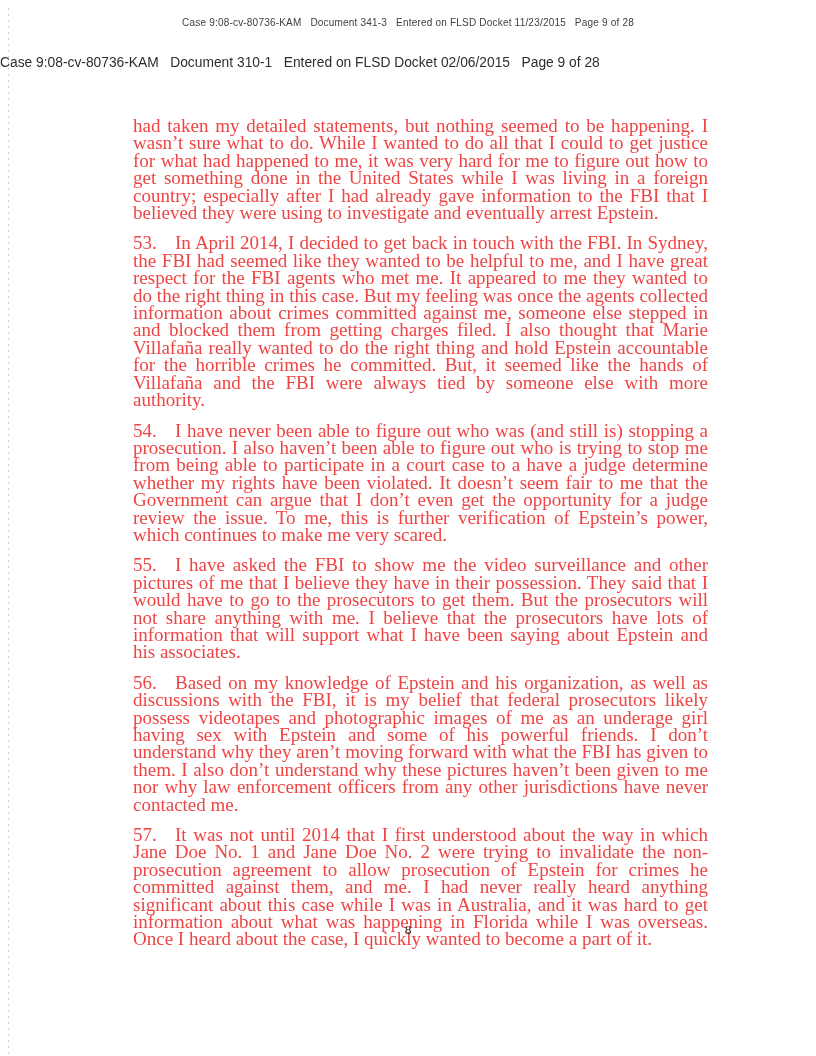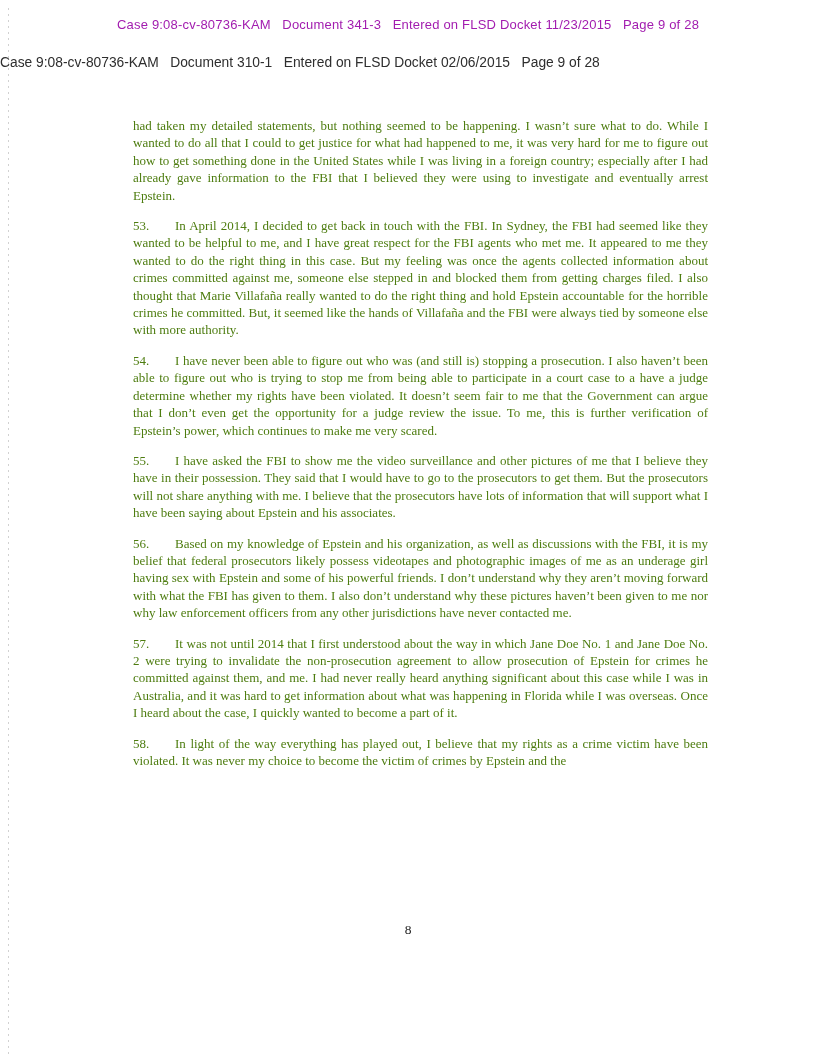--- a/index.html
+++ b/index.html
@@ -20,44 +20,44 @@
     background: repeating-linear-gradient(to bottom, #c6c6c6 0 2px, transparent 2px 6px);
     opacity: 0.8;
   }
   .stamp-top {
     position: absolute;
     top: 17px;
     left: 0;
     width: 100%;
     text-align: center;
     font-family: "Liberation Sans", sans-serif;
-    font-size: 13px;
+    font-size: 10px;
     letter-spacing: 0.2px;
-    color: #a21caf;
+    color: #404040;
     white-space: pre;
   }
   .stamp-inner {
     position: absolute;
     top: 55px;
     left: 0;
     width: 100%;
     text-align: left;
     font-family: "Liberation Sans", sans-serif;
     font-size: 13.8px;
     color: #2e2e2e;
     white-space: pre;
   }
   .textcol {
     position: absolute;
     left: 133px;
     top: 117px;
     width: 575px;
-    font-size: 13px;
+    font-size: 19px;
     line-height: 17.4px;
-    color: #4d7c0f;
+    color: #ef4444;
     text-align: justify;
   }
   .para { margin: 0 0 13px 0; }
   .pnum { display: inline-block; width: 42px; }
   .pagenum {
     position: absolute;
     top: 922px;
     left: 0;
     width: 100%;
     text-align: center;
@@ -82,17 +82,16 @@
   <p class="para"><span class="pnum">53.</span><span>In April 2014, I decided to get back in touch with the FBI.  In Sydney, the FBI had seemed like they wanted to be helpful to me, and I have great respect for the FBI agents who met me.  It appeared to me they wanted to do the right thing in this case.  But my feeling was once the agents collected information about crimes committed against me, someone else stepped in and blocked them from getting charges filed.  I also thought that Marie Villafaña really wanted to do the right thing and hold Epstein accountable for the horrible crimes he committed.  But, it seemed like the hands of Villafaña and the FBI were always tied by someone else with more authority.</span></p>
 
   <p class="para"><span class="pnum">54.</span><span>I have never been able to figure out who was (and still is) stopping a prosecution.  I also haven’t been able to figure out who is trying to stop me from being able to participate in a court case to a have a judge determine whether my rights have been violated.  It doesn’t seem fair to me that the Government can argue that I don’t even get the opportunity for a judge review the issue.  To me, this is further verification of Epstein’s power, which continues to make me very scared.</span></p>
 
   <p class="para"><span class="pnum">55.</span><span>I have asked the FBI to show me the video surveillance and other pictures of me that I believe they have in their possession.  They said that I would have to go to the prosecutors to get them.  But the prosecutors will not share anything with me. I believe that the prosecutors have lots of information that will support what I have been saying about Epstein and his associates.</span></p>
 
   <p class="para"><span class="pnum">56.</span><span>Based on my knowledge of Epstein and his organization, as well as discussions with the FBI, it is my belief that federal prosecutors likely possess videotapes and photographic images of me as an underage girl having sex with Epstein and some of his powerful friends.  I don’t understand why they aren’t moving forward with what the FBI has given to them.  I also don’t understand why these pictures haven’t been given to me nor why law enforcement officers from any other jurisdictions have never contacted me.</span></p>
 
   <p class="para"><span class="pnum">57.</span><span>It was not until 2014 that I first understood about the way in which Jane Doe No. 1 and Jane Doe No. 2 were trying to invalidate the non-prosecution agreement to allow prosecution of Epstein for crimes he committed against them, and me.  I had never really heard anything significant about this case while I was in Australia, and it was hard to get information about what was happening in Florida while I was overseas.  Once I heard about the case, I quickly wanted to become a part of it.</span></p>
 
-  <p class="para"><span class="pnum">58.</span><span>In light of the way everything has played out, I believe that my rights as a crime victim have been violated.  It was never my choice to become the victim of crimes by Epstein and the</span></p>
 
 </div>
 
 <div class="pagenum">8</div>
 
 </body></html>

